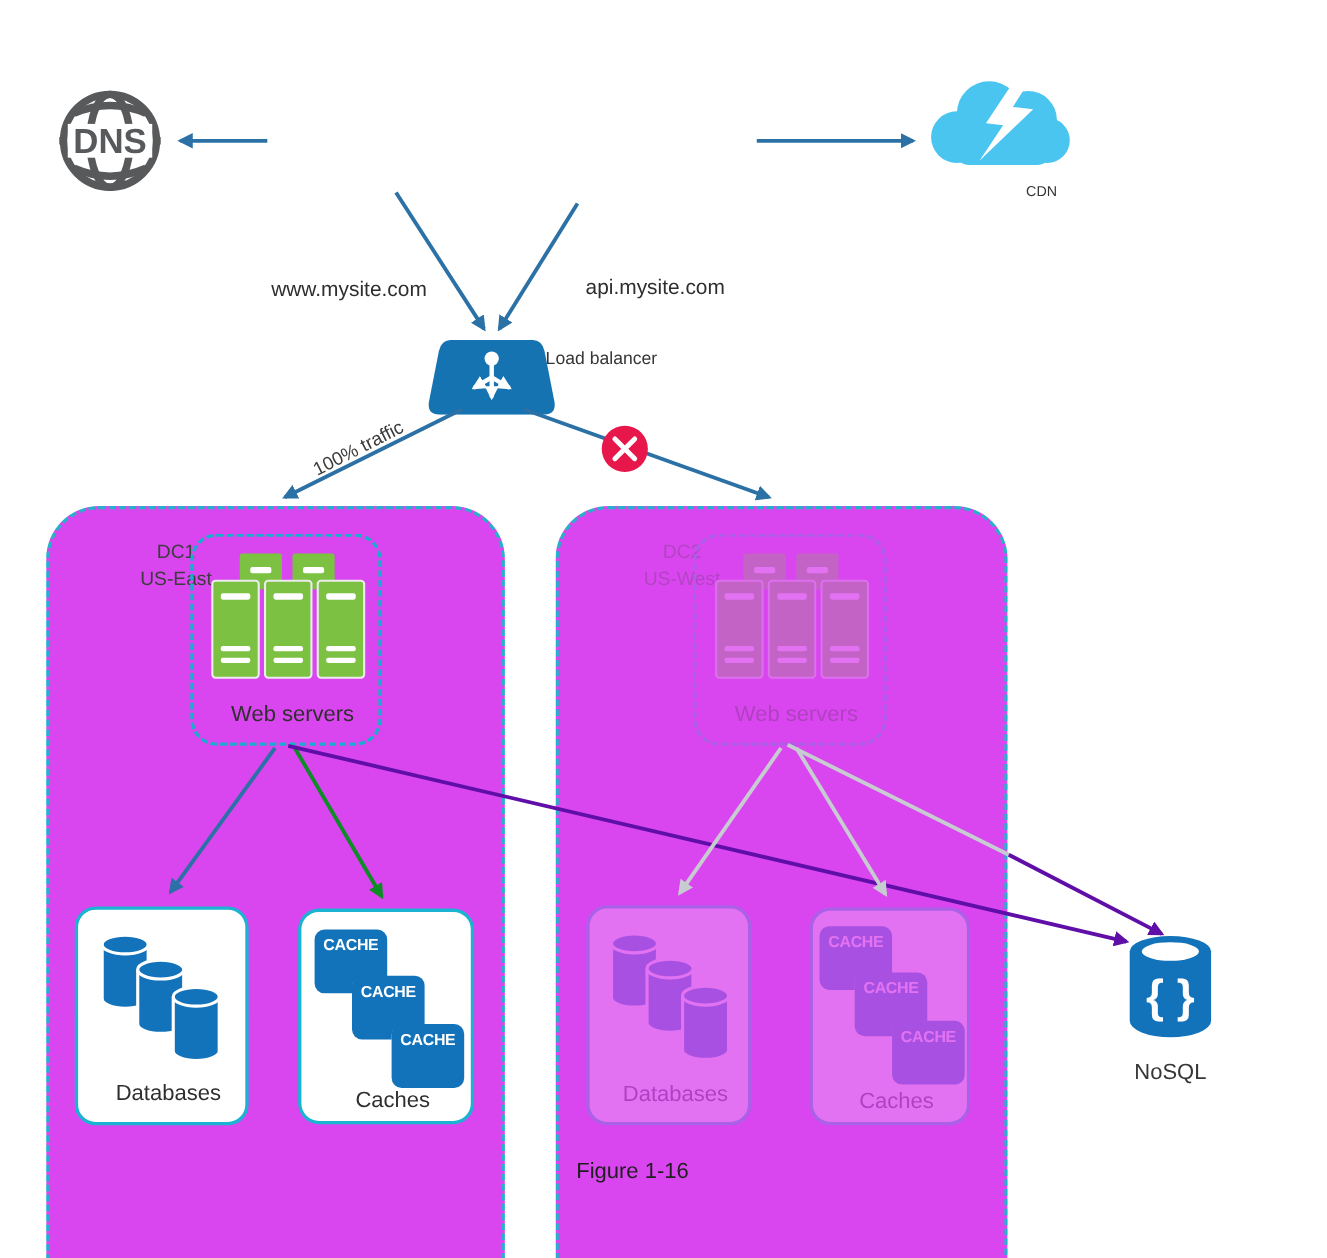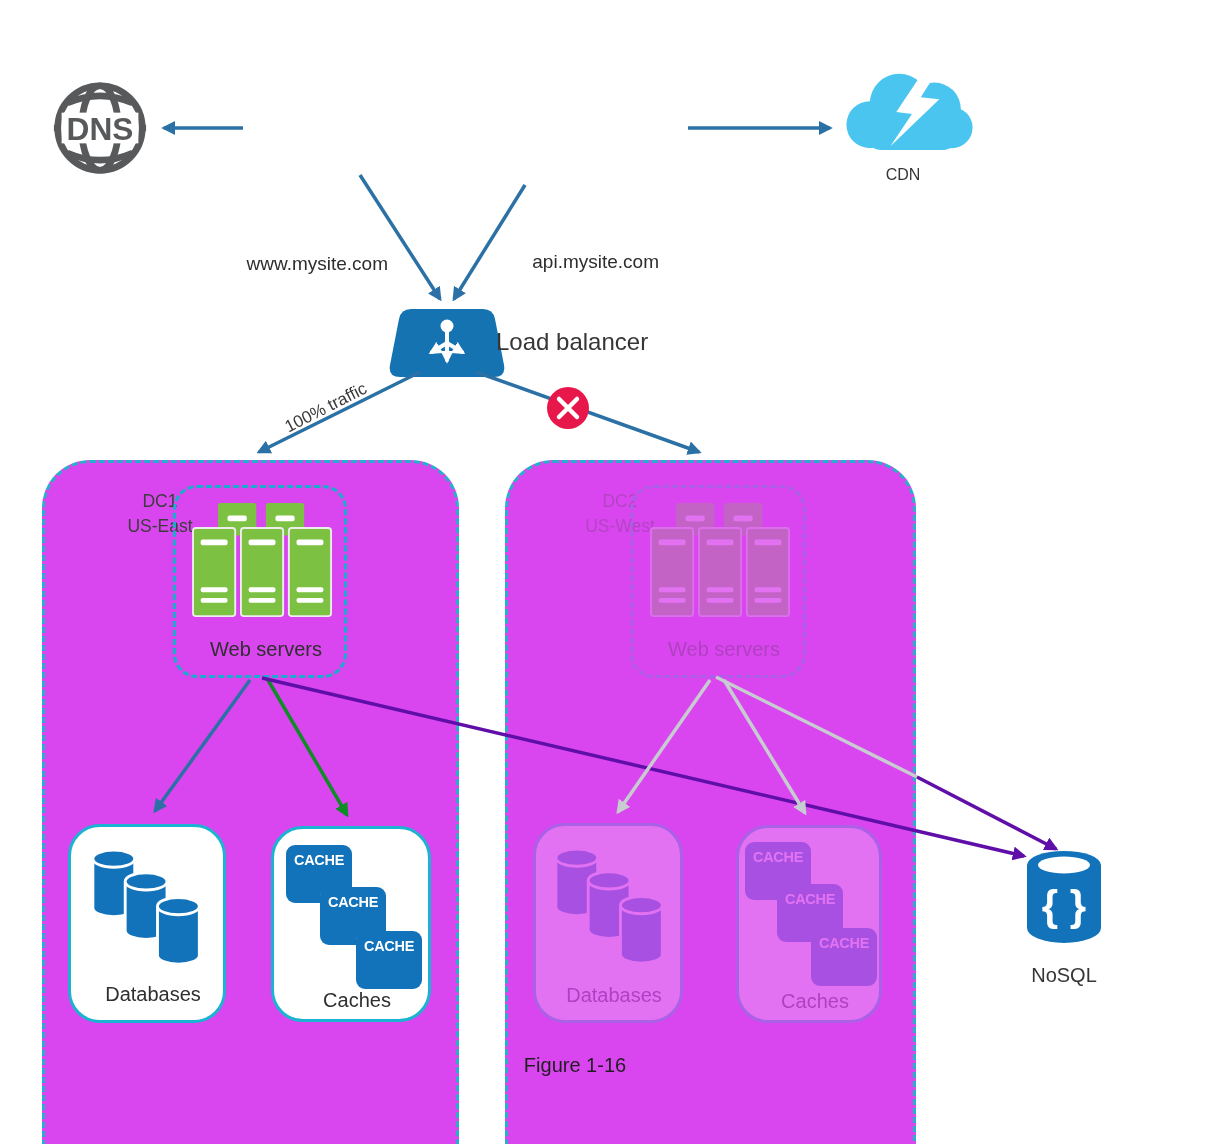--- a/index.html
+++ b/index.html
@@ -25,21 +25,21 @@
   }
   #dc1 { left:42px;  width:417px; }
   #dc2 { left:505px; width:411px; }
   .dc-title { position:absolute; width:124px; text-align:center; font-size:17.5px; line-height:25px; color:#3d3d3d; }
   .faded { position:absolute; inset:0; opacity:.24; }
 
   .subbox-dashed {
     position:absolute; border:3px dashed #17aecd; border-radius:24px; box-sizing:border-box;
   }
   .subbox-solid {
-    position:absolute; border:3px solid #1ab4d2; border-radius:32px; background:#fff; box-sizing:border-box;
+    position:absolute; border:3px solid #1ab4d2; border-radius:19px; background:#fff; box-sizing:border-box;
   }
   .boxlbl { position:absolute; left:12px; right:0; text-align:center; font-size:20px; color:#2f2f2f; }
 
   .tile {
     position:absolute; width:66px; height:58px; background:#1273ba; border-radius:9px;
     color:#fff; font-weight:bold; font-size:14.5px; letter-spacing:-0.3px;
     text-align:center; padding-top:7px; box-sizing:border-box;
     box-shadow:0 1px 0 rgba(255,255,255,.9);
   }
 
@@ -72,34 +72,34 @@
   <svg class="abs" style="left:840px; top:66px;" width="138" height="88" viewBox="0 0 140 90">
     <g fill="#49c5ef">
       <circle cx="30" cy="60" r="24"></circle>
       <circle cx="60" cy="38" r="30"></circle>
       <circle cx="96" cy="44" r="27"></circle>
       <circle cx="114" cy="63" r="21"></circle>
       <rect x="26" y="52" width="94" height="34" rx="16"></rect>
     </g>
     <path d="M91,-4 L57,47 L73,49 L51,82 L101,34 L82,32 L105,-4 Z" fill="#fff"></path>
   </svg>
-  <div class="lbl c" style="left:845px; top:166px; width:116px; font-size:16px;">CDN</div>
+  <div class="lbl c" style="left:845px; top:166px; width:116px; font-size:13px;text-align:right;">CDN</div>
 
   <div class="host-lbl" style="left:212px; top:253px; width:176px;">www.mysite.com</div>
   <div class="host-lbl" style="left:487px; top:251px; width:172px;">api.mysite.com</div>
 
   <svg class="abs" style="left:389px; top:309px;" width="116" height="68" viewBox="0 0 116 68">
     <path d="M22,0 H94 Q104,0 106,10 L115,56 Q117,68 105,68 H11 Q-1,68 1,56 L10,10 Q12,0 22,0 Z" fill="#1573b2"></path>
     <circle cx="58" cy="17" r="6.5" fill="#fff"></circle>
     <path d="M58,23 V34" stroke="#fff" stroke-width="4" stroke-linecap="round"></path>
     <path d="M58,34 L43,43" stroke="#fff" stroke-width="4" stroke-linecap="round" marker-end="url(#mw)"></path>
     <path d="M58,34 L73,43" stroke="#fff" stroke-width="4" stroke-linecap="round" marker-end="url(#mw)"></path>
     <path d="M58,34 V51" stroke="#fff" stroke-width="4" stroke-linecap="round" marker-end="url(#mw)"></path>
   </svg>
-  <div class="lbl" style="left:496px; top:328px; font-size:24px;">Load balancer</div>
+  <div class="lbl" style="left:496px; top:318px; font-size:16px;">Load balancer</div>
 
   <div class="traffic-lbl">100% traffic</div>
 
   <div class="dc" id="dc1">
     <div class="dc-title" style="left:53px; top:26px;">
       <div>DC1</div>
       <div>US-East</div>
     </div>
 
     <div class="subbox-dashed" style="left:128px; top:22px; width:174px; height:193px;">

